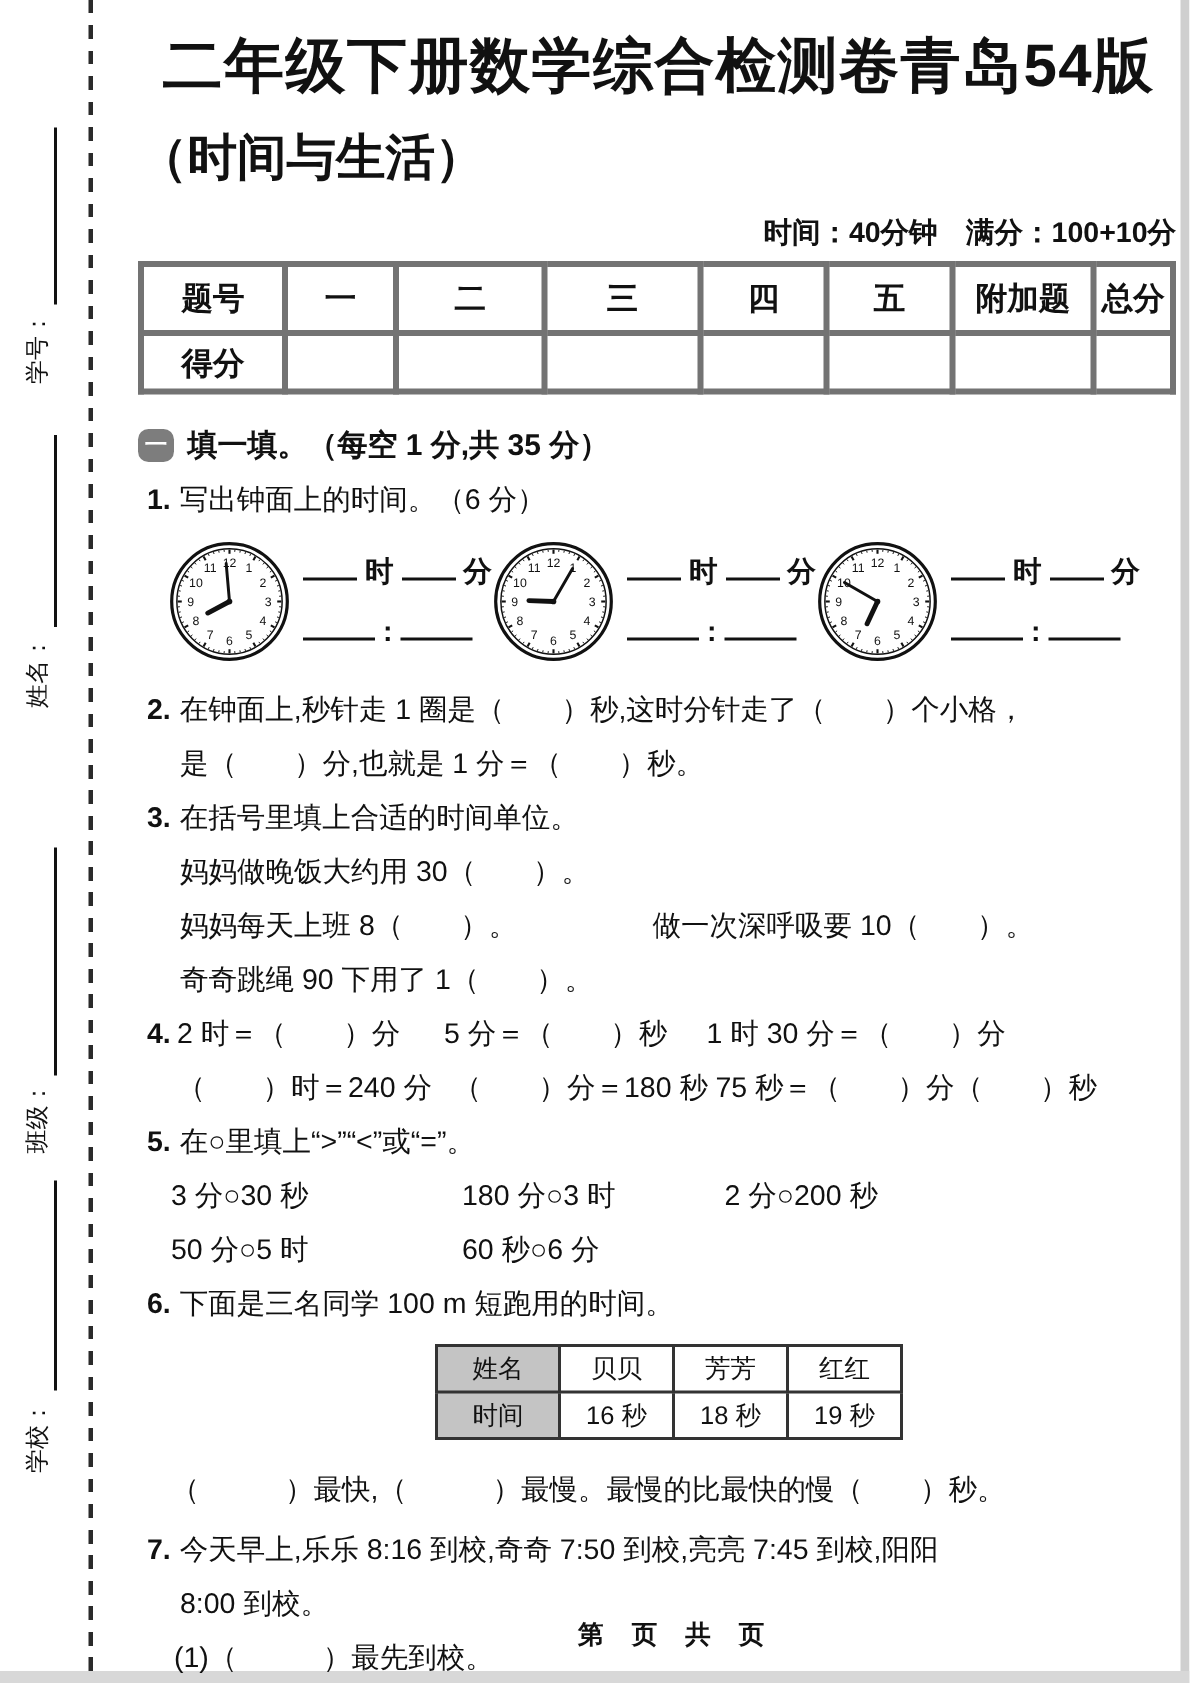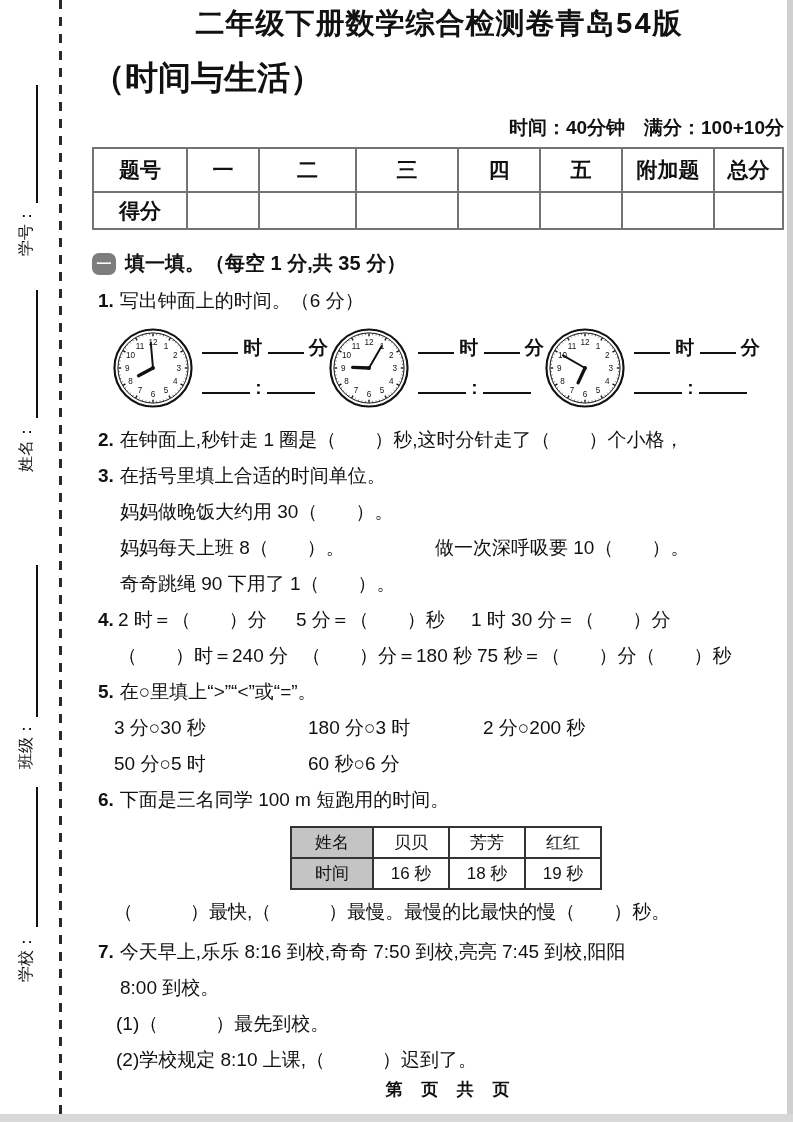--- a/index.html
+++ b/index.html
@@ -12,25 +12,25 @@
   .edge-bottom{position:absolute;left:0;bottom:0;width:100%;height:8px;background:#d8d8d8;}
   
   .dashed-line{position:absolute;left:59px;top:0;width:3px;height:1122px;
     background:repeating-linear-gradient(to bottom,#2a2a2a 0 9px,transparent 9px 17px);}
   
   .sb-line{position:absolute;left:36px;width:2px;background:#111;}
   .sb-label{position:absolute;left:-12px;width:76px;height:22px;line-height:22px;
     text-align:center;font-size:16px;transform:rotate(-90deg);transform-origin:center;white-space:nowrap;}
   
   .main{position:absolute;left:92px;top:0;width:694px;}
-  .title{margin-top:4px;text-align:center;font-size:29px;font-weight:900;letter-spacing:1px;font-family:Liberation Mono, monospace;}
+  .title{margin-top:16px;text-align:center;font-size:40px;font-weight:900;letter-spacing:1px;}
   .subtitle{margin-top:12px;text-align:left;font-size:33px;font-weight:900;}
   .meta{margin-top:14px;text-align:right;font-size:19px;font-weight:700;padding-right:2px;}
   table.score{border-collapse:collapse;margin-top:6px;width:692px;table-layout:fixed;}
-  table.score td,table.score th{border:2px solid #737373;text-align:center;font-weight:700;
+  table.score td,table.score th{border:4px solid #737373;text-align:center;font-weight:700;
     font-size:21px;padding:0;background:#fff;}
   table.score tr.hrow td{height:42px;}
   table.score tr.srow td{height:35px;}
   
   .sec{display:flex;align-items:center;gap:9px;margin-top:20px;font-size:20px;font-weight:800;}
   .badge{width:24px;height:22px;background:#7d7d7d;border-radius:7px;color:#fff;
     font-size:15px;line-height:22px;text-align:center;flex:0 0 auto;font-weight:700;}
   
   .content{font-size:19px;}
   .q-line{line-height:36px;display:flex;padding-left:6px;}
@@ -46,21 +46,21 @@
   
   .clocks{display:flex;margin:8px 0 0 20px;}
   .clock-group{display:flex;width:216px;}
   .clock-svg{width:82px;height:82px;flex:0 0 auto;}
   .clock-blanks{margin-left:8px;padding-top:8px;font-weight:600;}
   .blank{display:inline-block;border-bottom:2px solid #111;height:15px;vertical-align:baseline;}
   .b36{width:36px;}
   .b48{width:48px;}
   .cb-row2{margin-top:16px;}
   
-  table.runs{border-collapse:collapse;margin:8px 0 4px 198px;border-radius:19px;}
+  table.runs{border-collapse:collapse;margin:8px 0 16px 198px;border-radius:19px;}
   table.runs td{border:2px solid #333;width:72px;height:27px;text-align:center;font-size:17px;background:#fff;}
   table.runs td.hd{background:#c4c4c4;width:78px;}
   
   .footer{position:absolute;left:104px;width:694px;top:1078px;text-align:center;
     font-size:17px;font-weight:700;letter-spacing:7px;}
 </style>
 </head>
 <body>
 
 <div class="edge-right"></div>
@@ -402,20 +402,23 @@
             <span class="blank b48"></span>
           </div>
         </div>
       </div>
     </div>
 
     <div class="q-line" style="margin-top:8px;">
       <span class="q-num">2.</span>
       <span>在钟面上,秒针走 1 圈是（　　）秒,这时分针走了（　　）个小格，</span>
     </div>
+    <div class="q-line cont">
+      <span>是（　　）分,也就是 1 分＝（　　）秒。</span>
+    </div>
 
     <div class="q-line">
       <span class="q-num">3.</span>
       <span>在括号里填上合适的时间单位。</span>
     </div>
     <div class="q-line cont row2">
       <span class="c1">妈妈做晚饭大约用 30（　　）。</span>
     </div>
     <div class="q-line cont row2">
       <span class="c1">妈妈每天上班 8（　　）。</span>

